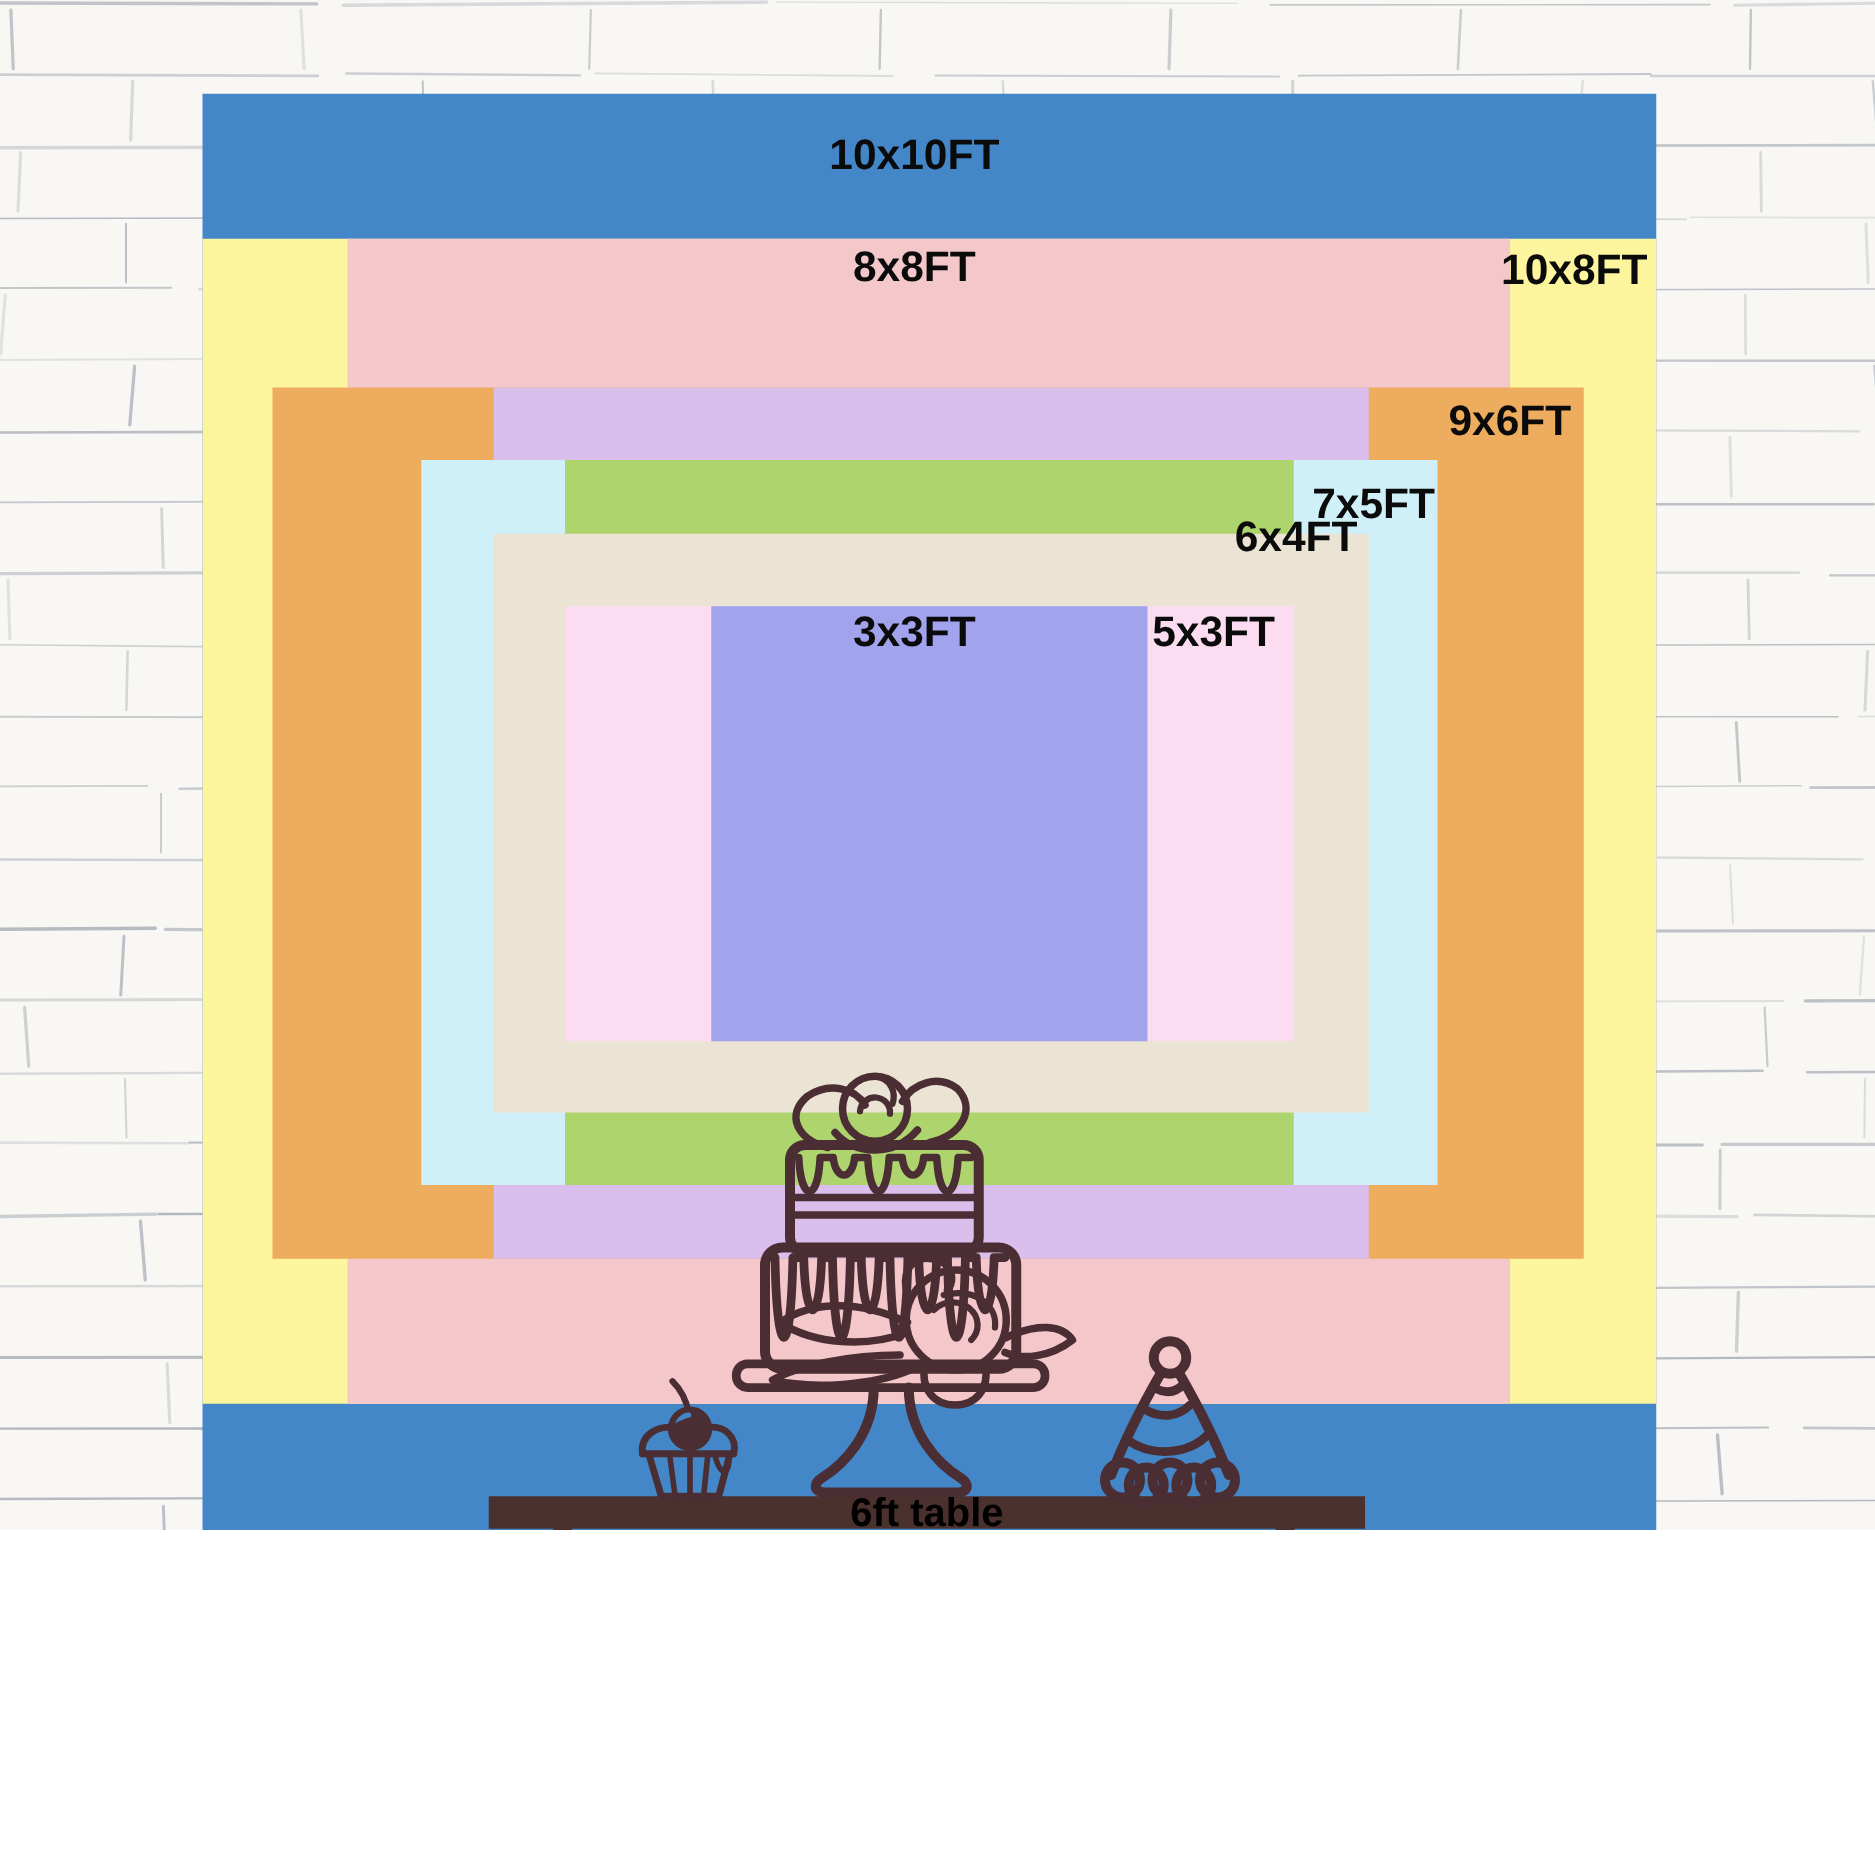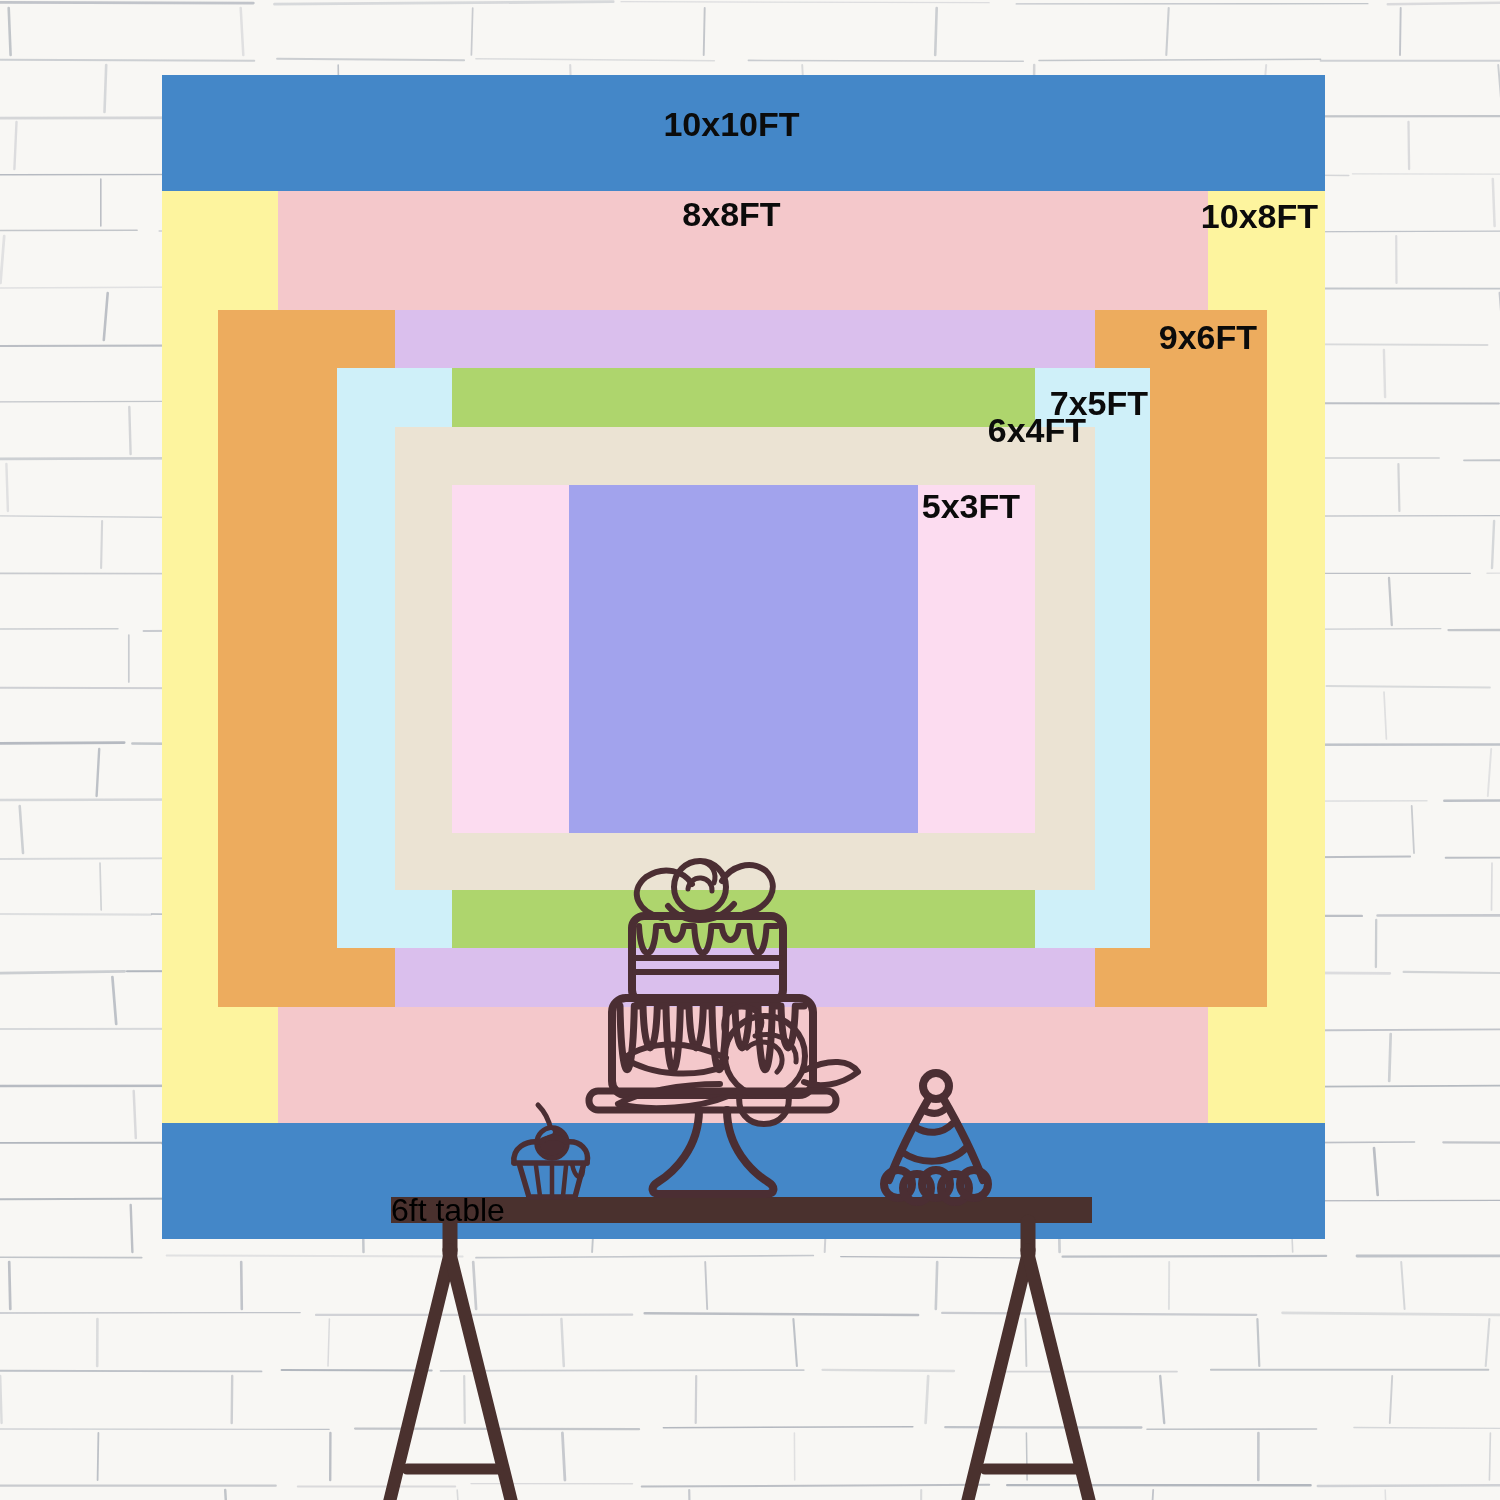--- a/index.html
+++ b/index.html
@@ -1,25 +1,25 @@
 <!DOCTYPE html>
 <html><head>
 <meta charset="utf-8">
 <style>
   html,body{margin:0;padding:0}
   body{width:1500px;height:1500px;font-family:"Liberation Sans",sans-serif}
-  .scene{position:relative;width:1500px;height:1500px;overflow:hidden;background:#f8f7f4}
+  .scene{position:relative;width:1500px;height:1224px;overflow:hidden;background:#f8f7f4}
   #wall{position:absolute;left:0;top:0;width:1500px;height:1500px}
   .stack{position:absolute;left:162px;top:75px;width:1163px;height:1164px}
   .layer{position:absolute}
   .lbl{position:absolute;font-size:34px;font-weight:600;line-height:1;color:#0b0b0b;white-space:nowrap;letter-spacing:0}
   .lbl.center{left:0;right:24px;text-align:center}
   .art{position:absolute;left:0;top:0;width:1500px;height:1500px}
-  .tableLabel{position:absolute;left:391px;top:1194px;width:701px;
-              font-size:32px;font-weight:400;line-height:1;color:#000}
+  .tableLabel{position:absolute;left:391px;top:1194px;width:701px;text-align:center;
+              font-size:32px;font-weight:700;line-height:1;color:#000}
 </style>
 </head>
 <body>
 
 <div class="scene" style="background: rgb(248, 247, 244);">
 
   <svg id="wall" xmlns="http://www.w3.org/2000/svg">
       <path d="M-20.0,2.4 L253.3,3.1" stroke="#9aa0ab" fill="none" stroke-width="2.8" opacity="0.59" stroke-linecap="round"></path>
       <path d="M274.5,4.2 L613.2,1.7" stroke="#9aa0ab" fill="none" stroke-width="2.8" opacity="0.35" stroke-linecap="round"></path>
       <path d="M621.0,1.7 L989.2,2.7" stroke="#9aa0ab" fill="none" stroke-width="1.2" opacity="0.29" stroke-linecap="round"></path>
@@ -397,20 +397,21 @@
     <div class="layer" style="left: 290px; top: 410px; width: 583px; height: 348px; background-color: rgb(252, 220, 240);"></div>
     <div class="layer" style="left: 407px; top: 410px; width: 349px; height: 348px; background-color: rgb(162, 163, 237);"></div>
 
     <div class="lbl center" style="top:32px">10x10FT</div>
     <div class="lbl" style="top:124px;right:7px">10x8FT</div>
     <div class="lbl center" style="top:122px">8x8FT</div>
     <div class="lbl" style="top:245px;right:68px">9x6FT</div>
     <div class="lbl" style="top:311px;right:177px">7x5FT</div>
     <div class="lbl" style="top:338px;right:239px">6x4FT</div>
     <div class="lbl" style="top:414px;right:305px">5x3FT</div>
+    <div class="lbl center" style="top:414px">3x3FT</div>
   </div>
 
   <svg class="art" viewBox="0 0 1500 1500" xmlns="http://www.w3.org/2000/svg">
 
     <rect x="391" y="1197" width="701" height="26" fill="#4a312e"></rect>
 
     <g fill="none" stroke-linecap="round" stroke="#4a312e">
       <path d="M450,1222 L450,1254" stroke-width="15"></path>
       <path d="M451,1250 L389,1504" stroke-width="13"></path>
       <path d="M449,1250 L512,1504" stroke-width="13"></path>

